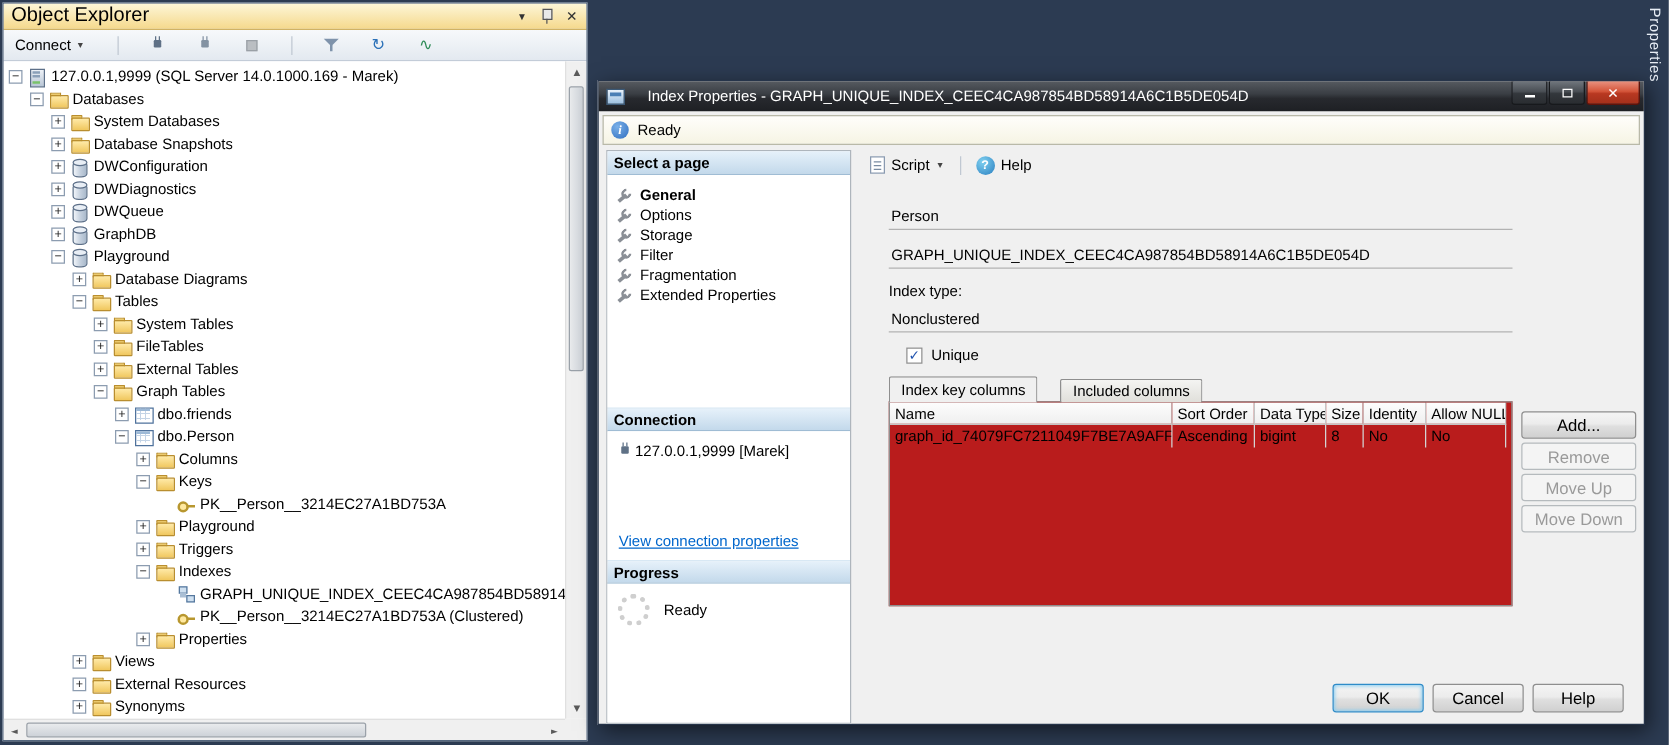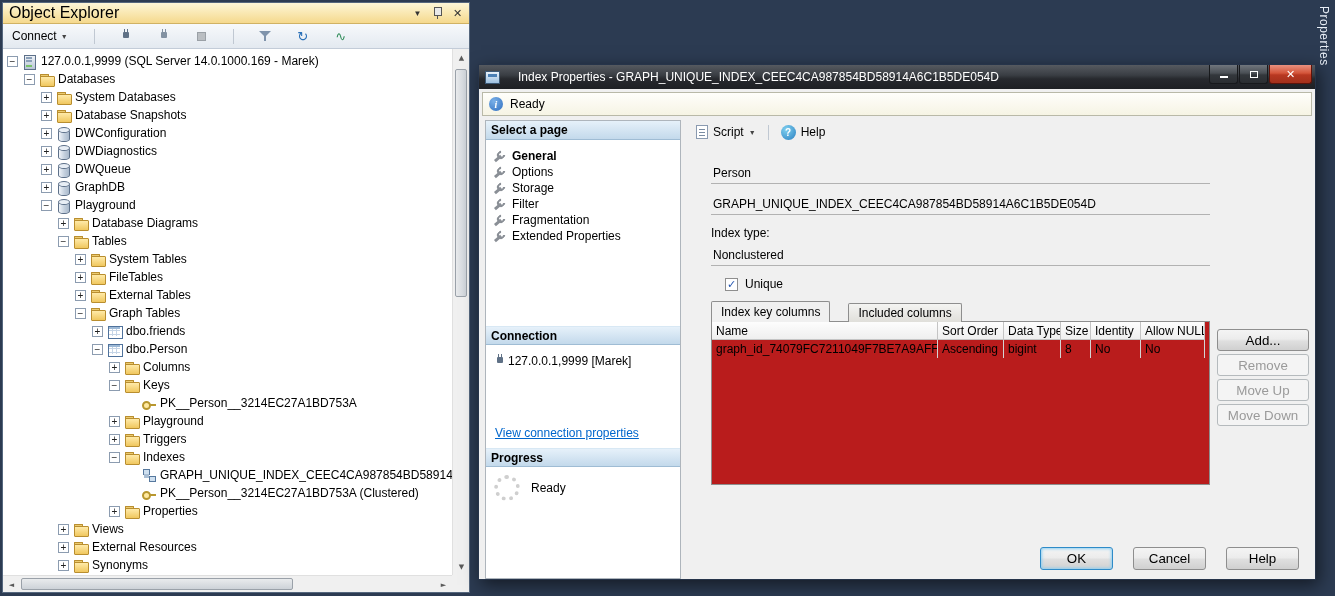--- a/index.html
+++ b/index.html
@@ -113,21 +113,21 @@
   .tab.active{height:21px;background:#f0f0f0;z-index:3}
   .grid-zone{display:flex;align-items:flex-start}
   .grid{width:499px;height:164px;background:#b91c1c;border:1px solid #8e8e8e;margin-top:-1px;overflow:hidden}
   .grow{display:flex;height:18px}
   .gcell{flex:none;padding:0 4px;border-right:1px solid #d4d4d4;overflow:hidden;white-space:nowrap;display:flex;align-items:center}
   .grid-header .gcell{background:linear-gradient(#fdfdfd,#efefef);border-right:1px solid #c4c4c4;border-bottom:1px solid #c4c4c4}
   .side-btns{display:flex;flex-direction:column;gap:3px;margin-left:7px;margin-top:7px}
   .btn{display:flex;align-items:center;justify-content:center;color:#000;background:linear-gradient(#f4f4f4,#ececec 45%,#dfdfdf 55%,#d0d0d0);border:1px solid #8e8e8e;border-radius:3px}
   .btn.disabled{color:#9a9a9a;background:#f4f4f4;border-color:#b5babd}
   .sbtn{width:92px;height:22px}
-  .bottom-btns{flex:none;height:42px;display:flex;align-items:center;justify-content:flex-end;gap:20px;padding-right:10px}
+  .bottom-btns{flex:none;height:42px;display:flex;align-items:center;justify-content:flex-end;gap:7px;padding-right:10px}
   .bbtn{width:73px;height:23px}
   .bbtn.default{border-color:#2e8bc8;box-shadow:inset 0 0 3px 1px #8fd0f2}
 </style>
 </head>
 <body>
 
 <div id="properties-tab">
   <span>Properties</span>
 </div>
 

